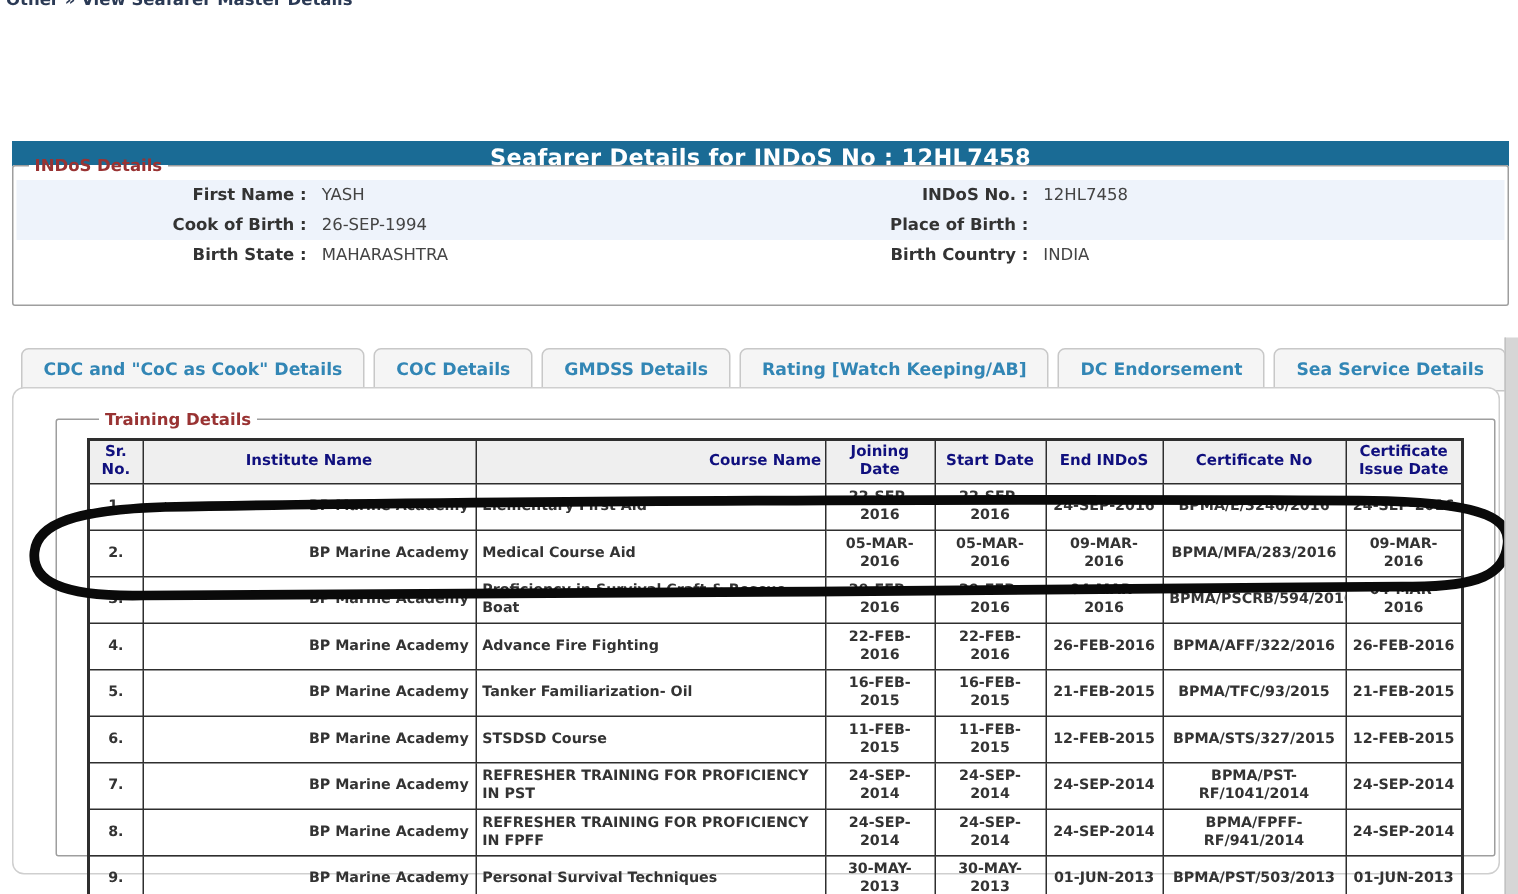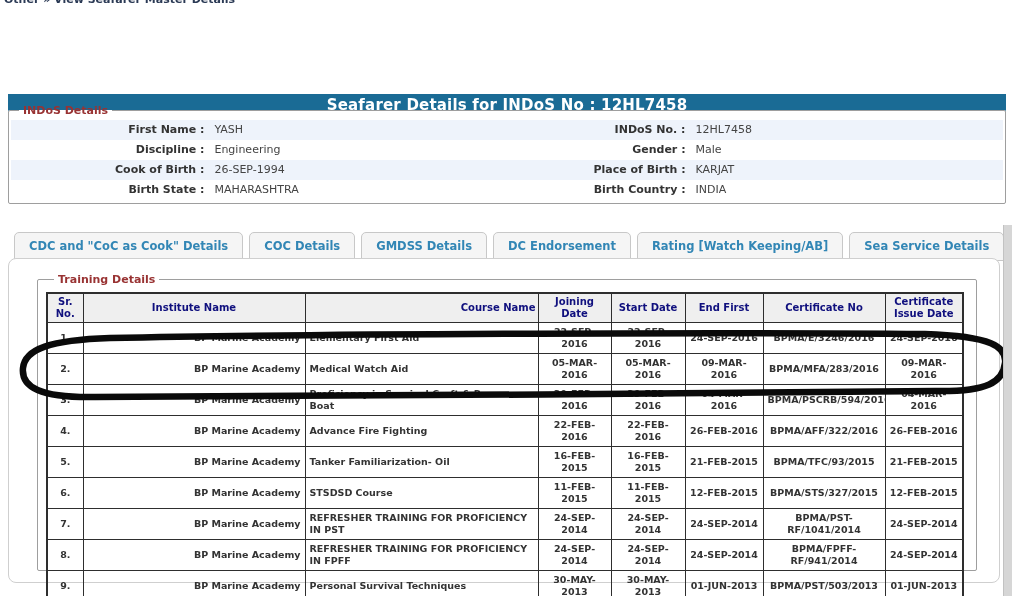--- a/index.html
+++ b/index.html
@@ -22,21 +22,21 @@
   .ivalue { color:#444; padding-left:10px; white-space:nowrap; }
   .l1 { width:19.5%; } .v1 { width:30.5%; } .l2 { width:18%; } .v2 { flex:1; }
 
   .tabs { position:absolute; left:14px; top:232px; display:flex; gap:6px; }
   .tab { background:#f5f5f5; border:1px solid #c8c8c8; border-radius:5px 5px 0 0;
          color:#3286b5; font-size:11.5px; font-weight:bold; padding:6px 14px 7px 14px; white-space:nowrap; cursor:pointer; }
   .tab.active { background:#fff; color:#f5a623; border-color:#f2c14e; }
 
   .panel { position:absolute; left:8px; top:258px; width:992px; height:325px; border:1px solid #cfcfcf; border-radius:8px; background:#fff; }
 
-  .training-fs { position:absolute; left:28px; top:14px; width:940px; height:298px; padding:6px 8px; background:#fff; }
+  .training-fs { position:absolute; left:28px; top:14px; width:940px; height:298px; padding:6px 20px; background:#fff; }
 
   table { border-collapse:collapse; table-layout:fixed; width:916px; border:2px solid #2e2e2e; }
   th, td { border:1px solid #2e2e2e; overflow:hidden; }
   thead th { background:#efefef; color:#10107e; font-size:10px; font-weight:bold; text-align:center; padding:2px 2px; height:26px; line-height:12px; }
   td { font-size:9.5px; font-weight:bold; color:#333; padding:3px 4px; line-height:12px; }
   td.c0 { text-align:center; width:36px; }
   td.c1 { text-align:right; width:222px; }
   td.c2 { text-align:left; width:233px; }
   td.c3 { text-align:center; width:73px; }
   td.c4 { text-align:center; width:74px; }
@@ -60,81 +60,74 @@
   <div class="titlebar">Seafarer Details for INDoS No : 12HL7458</div>
 
   <fieldset class="indos-fs">
     <legend>INDoS Details</legend>
     <div class="ifield-row alt">
       <div class="ilabel l1">First Name :</div>
       <div class="ivalue v1">YASH</div>
       <div class="ilabel l2">INDoS No. :</div>
       <div class="ivalue v2">12HL7458</div>
     </div>
-    <div class="ifield-row">
-      <div class="ilabel l1">Discipline :</div>
-      <div class="ivalue v1">Engineering</div>
-      <div class="ilabel l2">Gender :</div>
-      <div class="ivalue v2">Male</div>
-    </div>
     <div class="ifield-row alt">
       <div class="ilabel l1">Cook of Birth :</div>
       <div class="ivalue v1">26-SEP-1994</div>
       <div class="ilabel l2">Place of Birth :</div>
-      <div class="ivalue v2">KARJAT</div>
     </div>
     <div class="ifield-row">
       <div class="ilabel l1">Birth State :</div>
       <div class="ivalue v1">MAHARASHTRA</div>
       <div class="ilabel l2">Birth Country :</div>
       <div class="ivalue v2">INDIA</div>
     </div>
   </fieldset>
 
   <div class="tabs">
     <div class="tab">CDC and "CoC as Cook" Details</div>
     <div class="tab">COC Details</div>
     <div class="tab">GMDSS Details</div>
+    <div class="tab">Rating [Watch Keeping/AB]</div>
     <div class="tab">DC Endorsement</div>
-    <div class="tab">Rating [Watch Keeping/AB]</div>
     <div class="tab">Sea Service Details</div>
     <div class="tab active">Training Details</div>
   </div>
 
   <div class="panel">
     <fieldset class="training-fs">
       <legend>Training Details</legend>
       <table>
         <thead>
           <tr>
               <th class="h0">Sr. No.</th>
               <th class="h1">Institute Name</th>
               <th class="h2">Course Name</th>
               <th class="h3">Joining Date</th>
               <th class="h4">Start Date</th>
-              <th class="h5">End First</th>
+              <th class="h5">End INDoS</th>
               <th class="h6">Certificate No</th>
               <th class="h7">Certificate Issue Date</th>
             </tr>
         </thead>
         <tbody>
             <tr>
               <td class="c0">1.</td>
               <td class="c1">BP Marine Academy</td>
               <td class="c2">Elementary First Aid</td>
               <td class="c3">22-SEP-2016</td>
               <td class="c4">22-SEP-2016</td>
               <td class="c5">24-SEP-2016</td>
               <td class="c6">BPMA/E/3246/2016</td>
               <td class="c7">24-SEP-2016</td>
             </tr>
             <tr>
               <td class="c0">2.</td>
               <td class="c1">BP Marine Academy</td>
-              <td class="c2">Medical Watch Aid</td>
+              <td class="c2">Medical Course Aid</td>
               <td class="c3">05-MAR-2016</td>
               <td class="c4">05-MAR-2016</td>
               <td class="c5">09-MAR-2016</td>
               <td class="c6">BPMA/MFA/283/2016</td>
               <td class="c7">09-MAR-2016</td>
             </tr>
             <tr>
               <td class="c0">3.</td>
               <td class="c1">BP Marine Academy</td>
               <td class="c2">Proficiency in Survival Craft &amp; Rescue Boat</td>

